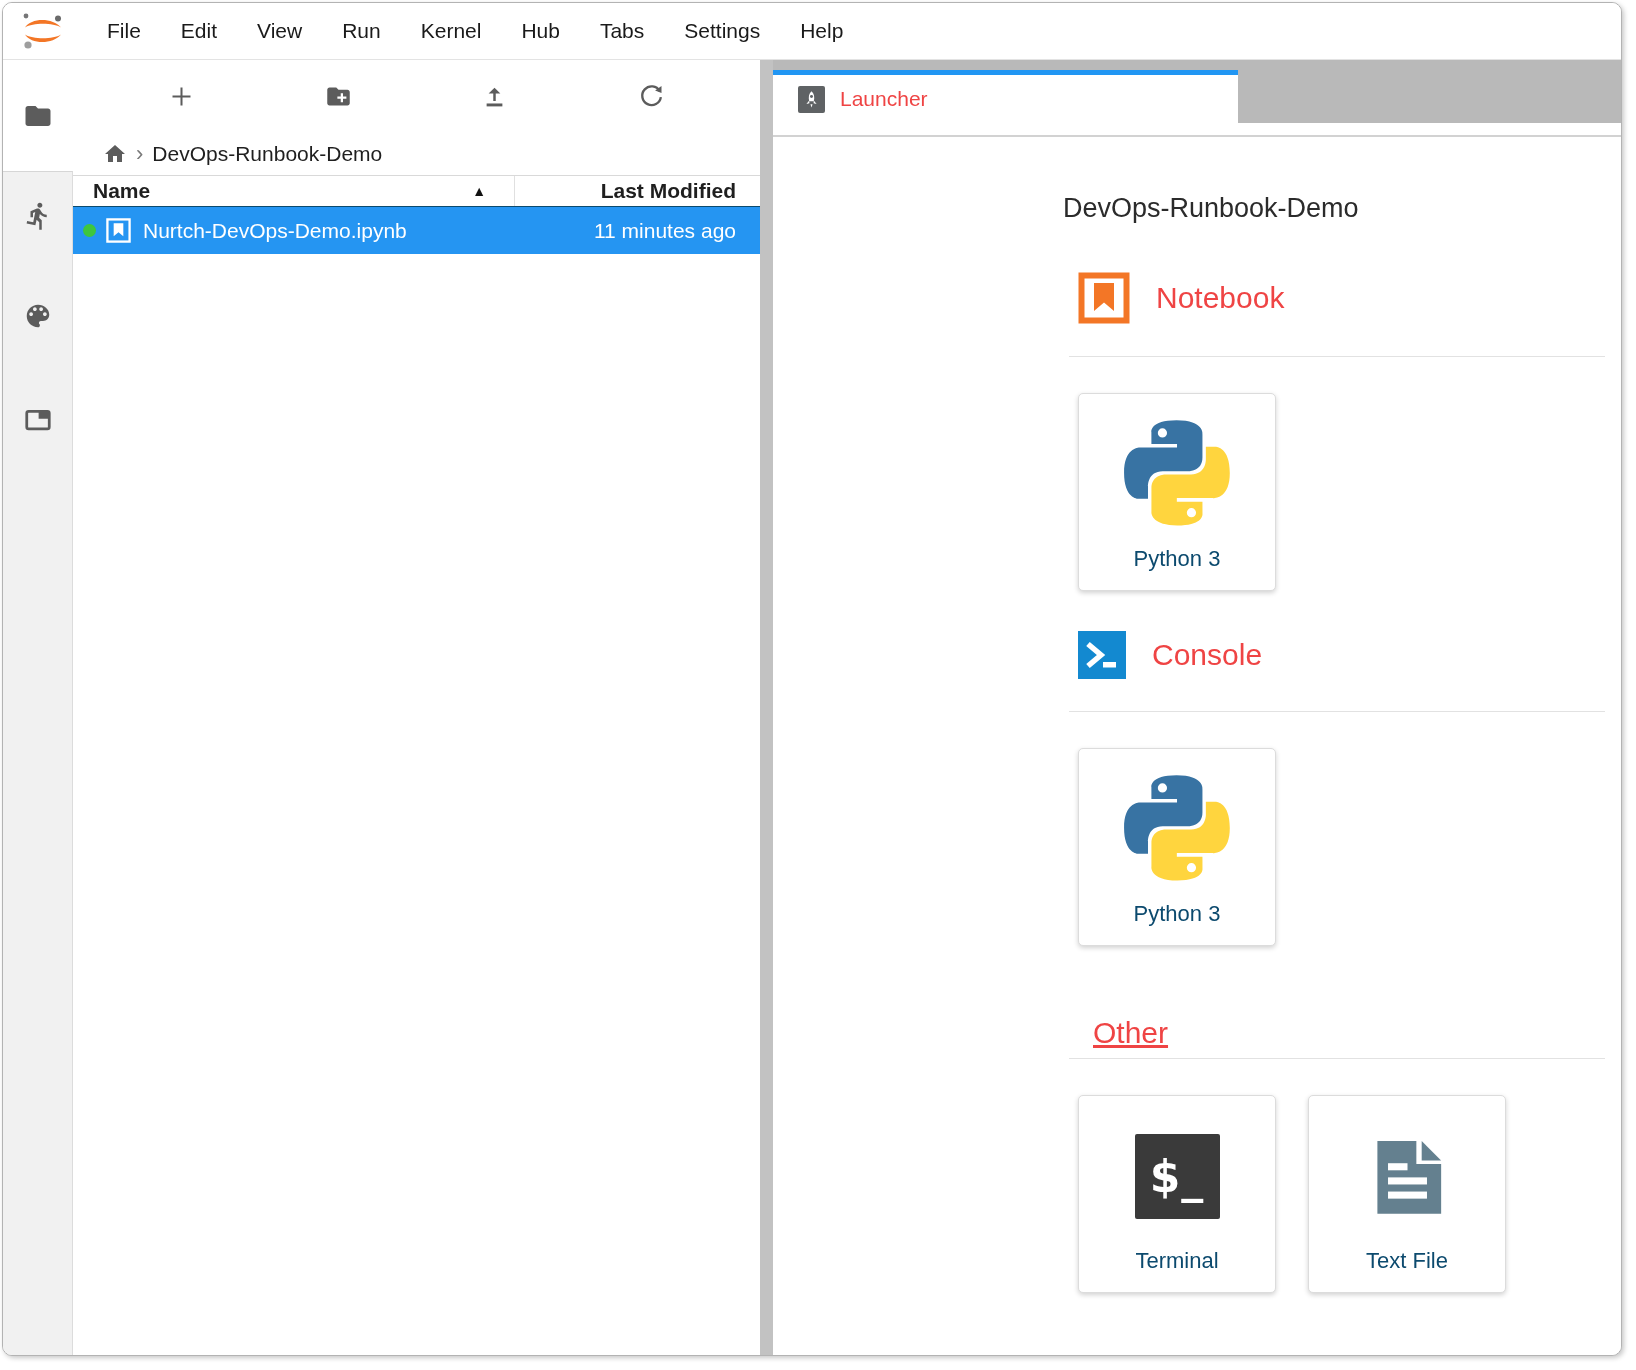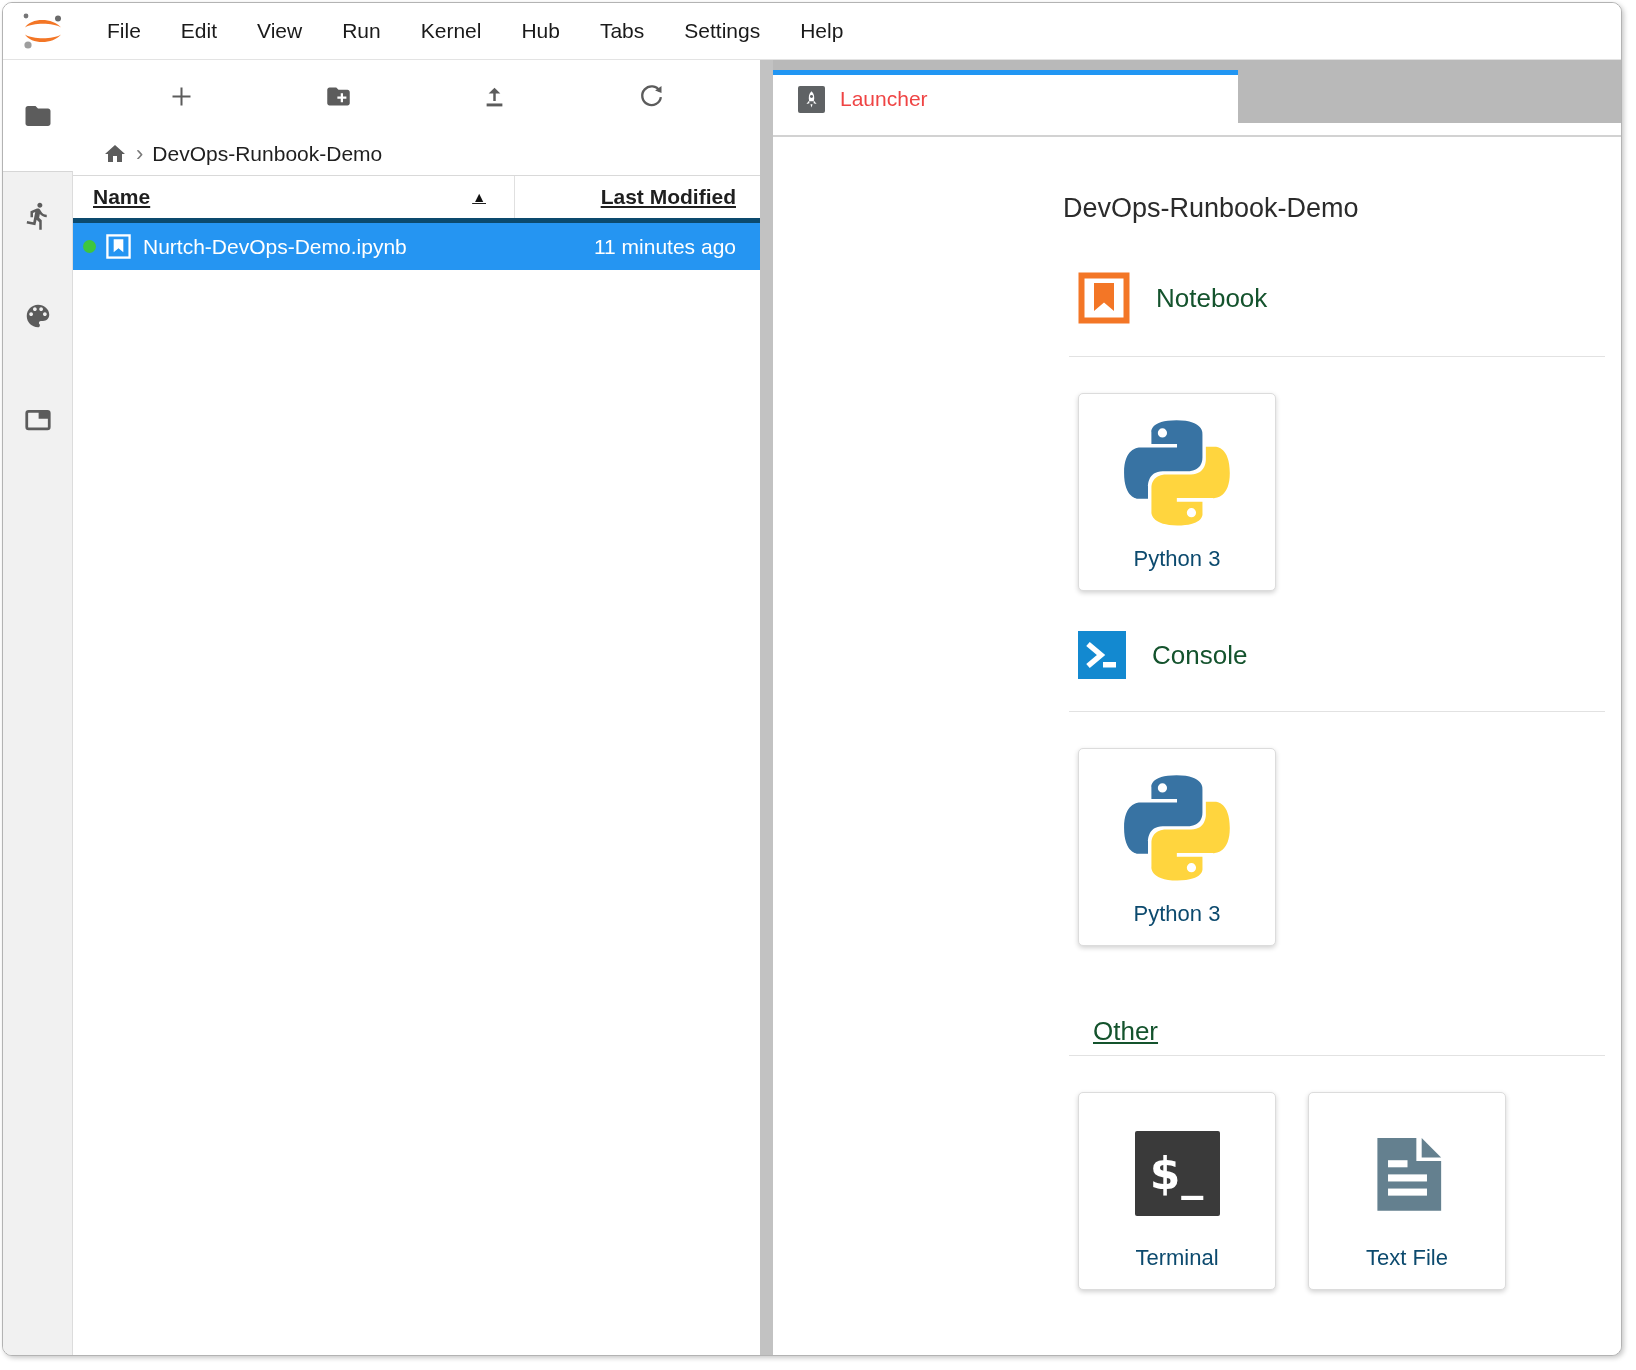--- a/index.html
+++ b/index.html
@@ -44,22 +44,22 @@
   .ab-rest .ab-btn:nth-child(3){ margin-top:70px; }
 
   
   .filebrowser { width:687px; flex:0 0 auto; background:#fff; display:flex; flex-direction:column; }
   .fb-toolbar { height:73px; display:flex; align-items:center; justify-content:space-around; padding:0 30px; }
   .fb-tool { width:36px; height:36px; display:flex; align-items:center; justify-content:center; }
   .fb-tool svg { width:27px; height:27px; }
   .fb-breadcrumb { height:42px; display:flex; align-items:center; padding-left:30px; gap:9px; font-size:21px; }
   .crumb-sep { color:#7a7a7a; font-size:22px; }
   .fb-list-header {
-    height:48px; border-top:1px solid #d9d9d9; border-bottom:5px solid #0c4a6e;
-    display:flex; align-items:center; font-weight:bold; font-size:21px;text-decoration:underline;
+    height:32px; border-top:1px solid #d9d9d9; border-bottom:1px solid #0c4a6e;
+    display:flex; align-items:center; font-weight:bold; font-size:21px;
   }
   .col-name { width:442px; display:flex; align-items:center; padding-left:20px; border-right:1px solid #e0e0e0; height:100%; }
   .sort-caret { margin-left:auto; margin-right:28px; font-size:14px; color:#111; }
   .col-modified { flex:1; text-align:right; padding-right:24px; }
   .fb-row {
     height:47px; display:flex; align-items:center; font-size:21px;
     background:var(--selection); color:#fff;
   }
   .run-dot { width:13px; height:13px; border-radius:50%; background:var(--running-green); margin-left:10px; flex:0 0 auto; }
   .nb-icon-white { width:27px; height:27px; margin-left:9px; flex:0 0 auto; }
@@ -82,21 +82,21 @@
   .tab-sep { height:12px; background:#fff; flex:0 0 auto; }
   .tab-rule { height:2px; background:#d2d2d2; flex:0 0 auto; }
 
   
   .launcher { flex:1; overflow:hidden; padding:56px 16px 0 290px; }
   .launcher-title { font-size:27px; font-weight:400; color:#2b2b2b; margin-bottom:48px; }
   .l-section { margin-bottom:40px; }
   .l-section.other { margin-top:70px; }
   .l-head { display:flex; align-items:center; gap:26px; margin-left:15px; }
   .l-head svg { flex:0 0 auto; }
-  .l-label { font-size:26px; color:#14532d; }
+  .l-label { font-size:30px; color:#ef4444; }
   .l-label.no-icon { margin-left:15px;text-decoration:underline; }
   .l-rule { border-bottom:1px solid #e2e2e2; margin-top:32px; margin-left:6px; }
   .l-rule.tight { margin-top:8px; }
   .l-cards { display:flex; gap:32px; padding-top:36px; margin-left:15px; }
   .card {
     width:198px; height:198px; background:#fff; border:1px solid #dcdcdc; border-radius:5px;
     box-shadow:0 2px 5px rgba(0,0,0,.18); display:flex; flex-direction:column; align-items:center;
     cursor:pointer;
   }
   .card-icon-py { width:106px; height:106px; margin-top:26px; }

